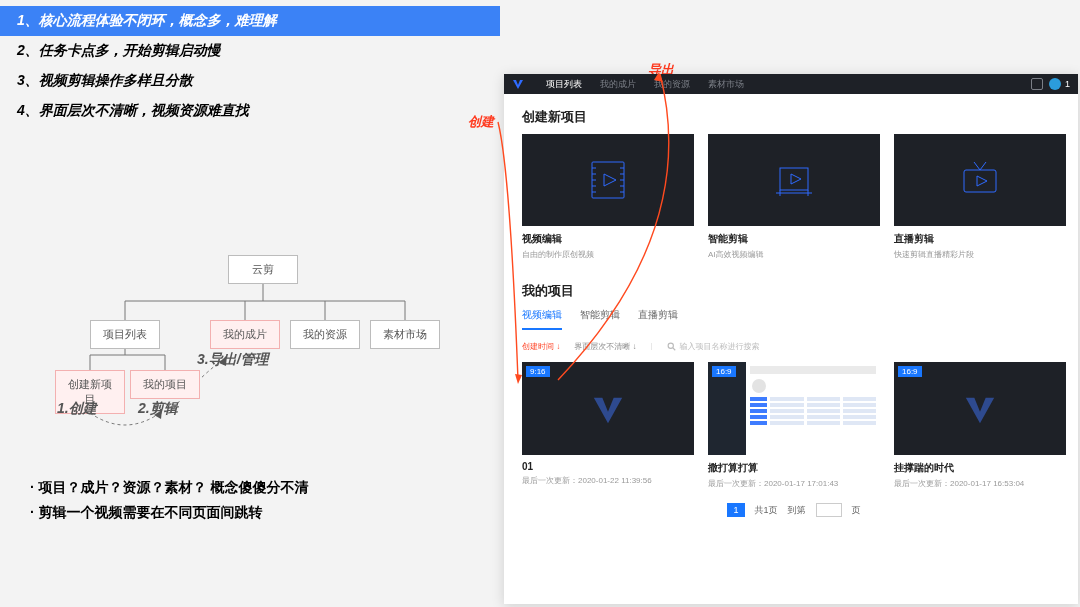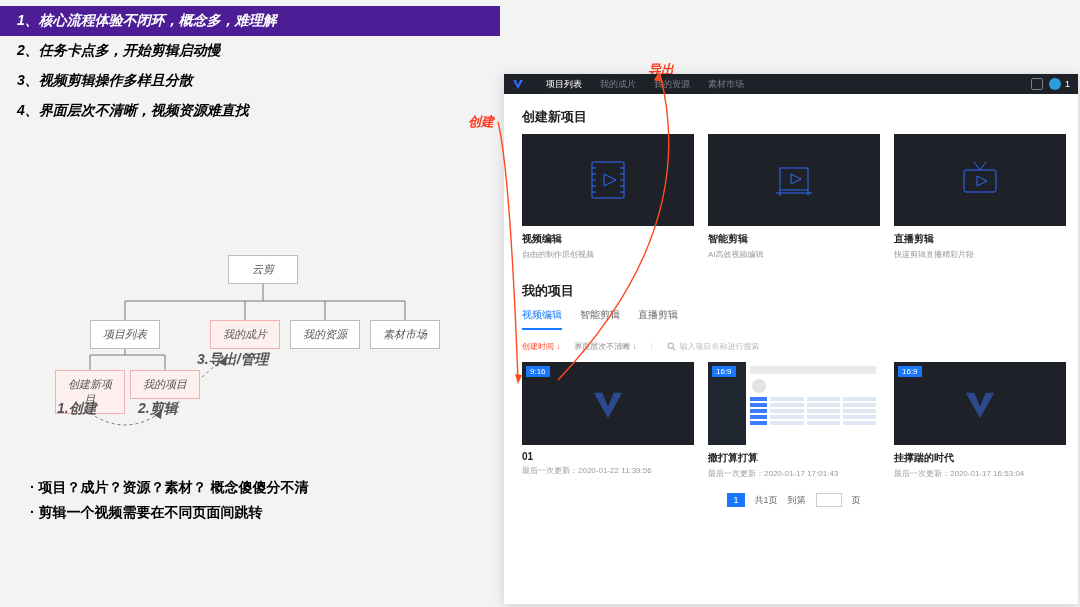--- a/index.html
+++ b/index.html
@@ -3,25 +3,25 @@
 <meta charset="utf-8">
 <style>
 * { margin: 0; padding: 0; box-sizing: border-box; font-family: "PingFang SC", "Microsoft YaHei", Arial, sans-serif; }
 body { width: 1080px; height: 607px; background: #f3f3f3; position: relative; overflow: hidden; }
 
 
 .left-col { position: absolute; left: 0; top: 0; width: 500px; }
 
 .issue-list { list-style: none; padding-top: 6px; }
 .issue-item { padding: 6px 15px 6px 17px; font-size: 14px; font-style: italic; font-weight: 600; color: #000000; }
-.issue-item.active { background: #4c1d95; color: #fff; }
+.issue-item.active { background: #3b82f6; color: #fff; }
 
 
 .tree { position: absolute; left: 30px; top: 255px; width: 420px; height: 200px; font-size: 11px; color: #555; }
-.tree .node { position: absolute; border: 1px solid #bcbcbc; background: #fff; padding: 6px 12px; text-align: center; font-size: 11px; font-style: italic; }
+.tree .node { position: absolute; border: 1px solid #bcbcbc; background: #fff; padding: 6px 12px; text-align: center; font-size: 11px; }
 .tree .node.top { left: 198px; top: 0; width: 70px; }
 .tree .node.lvl1 { top: 65px; width: 70px; }
 .tree .p1 { left: 60px; } .tree .p2 { left: 180px; background:#fff0f0; border-color:#f3b0b0; } .tree .p3 { left: 260px; } .tree .p4 { left: 340px; }
 .tree .node.lvl2 { top: 115px; width: 70px; background:#fff0f0; border-color:#f3b0b0; }
 .tree .c1 { left: 25px; } .tree .c2 { left: 100px; }
 .tree .lbl { position: absolute; font-size: 14px; font-weight: 700; font-style: italic; }
 .tree .lbl.l1 { left: 27px; top: 145px; } .tree .lbl.l2 { left: 108px; top: 145px; }
 .tree .lbl.l3 { left: 167px; top: 96px; }
 
 .tree svg { position: absolute; left:0; top:0; width:420px; height:200px; pointer-events:none; }
@@ -63,21 +63,21 @@
 .my-tabs .tab { padding-bottom:6px; color:#666; }
 .my-tabs .tab.active { color:#1977ff; border-bottom:2px solid #1977ff; }
 
 .filters { display:flex; gap:14px; align-items:flex-start; font-size:8px; color:#888; margin:10px 0 10px 0; }
 .filters .f.active { color:#ff4a2d; }
 .filters .search { display:flex; align-items:center; gap:4px; color:#bbb; }
 .filters .search svg{width:9px;height:9px;stroke:#bbb;fill:none;stroke-width:1.5;}
 
 .proj-row { display:flex; gap:14px; }
 .proj-card { flex:1; display:flex; flex-direction:column; }
-.proj-thumb { position:relative; height:83px; background:#1e2127; display:flex; align-items:center; justify-content:center; }
+.proj-thumb { position:relative; height:93px; background:#1e2127; display:flex; align-items:center; justify-content:center; }
 .proj-thumb.light { background:#f1f1f1; }
 .proj-thumb .badge { position:absolute; left:4px; top:4px; background:#1977ff; color:#fff; font-size:8px; padding:1px 4px; }
 .proj-thumb svg { fill:#2e4a8f; }
 .proj-thumb.light .mock { width:100%; height:100%; display:flex; }
 .proj-thumb.light .mock .side { width:22%; background:#1f2630; }
 .proj-thumb.light .mock .main { flex:1; background:#fff; display:flex; flex-direction:column; padding:4px; }
 .proj-thumb.light .mock .main .hdr{height:8px;background:#eaeaea;margin-bottom:3px;}
 .proj-thumb.light .mock .main .circ{width:14px;height:14px;border-radius:50%;background:#e3e3e3;margin:2px 0 4px 2px;}
 .proj-thumb.light .mock .main .row { display:flex; gap:3px; margin-bottom:2px; }
 .proj-thumb.light .mock .main .row span { height:4px; background:#dfe7f5; flex:1; }

